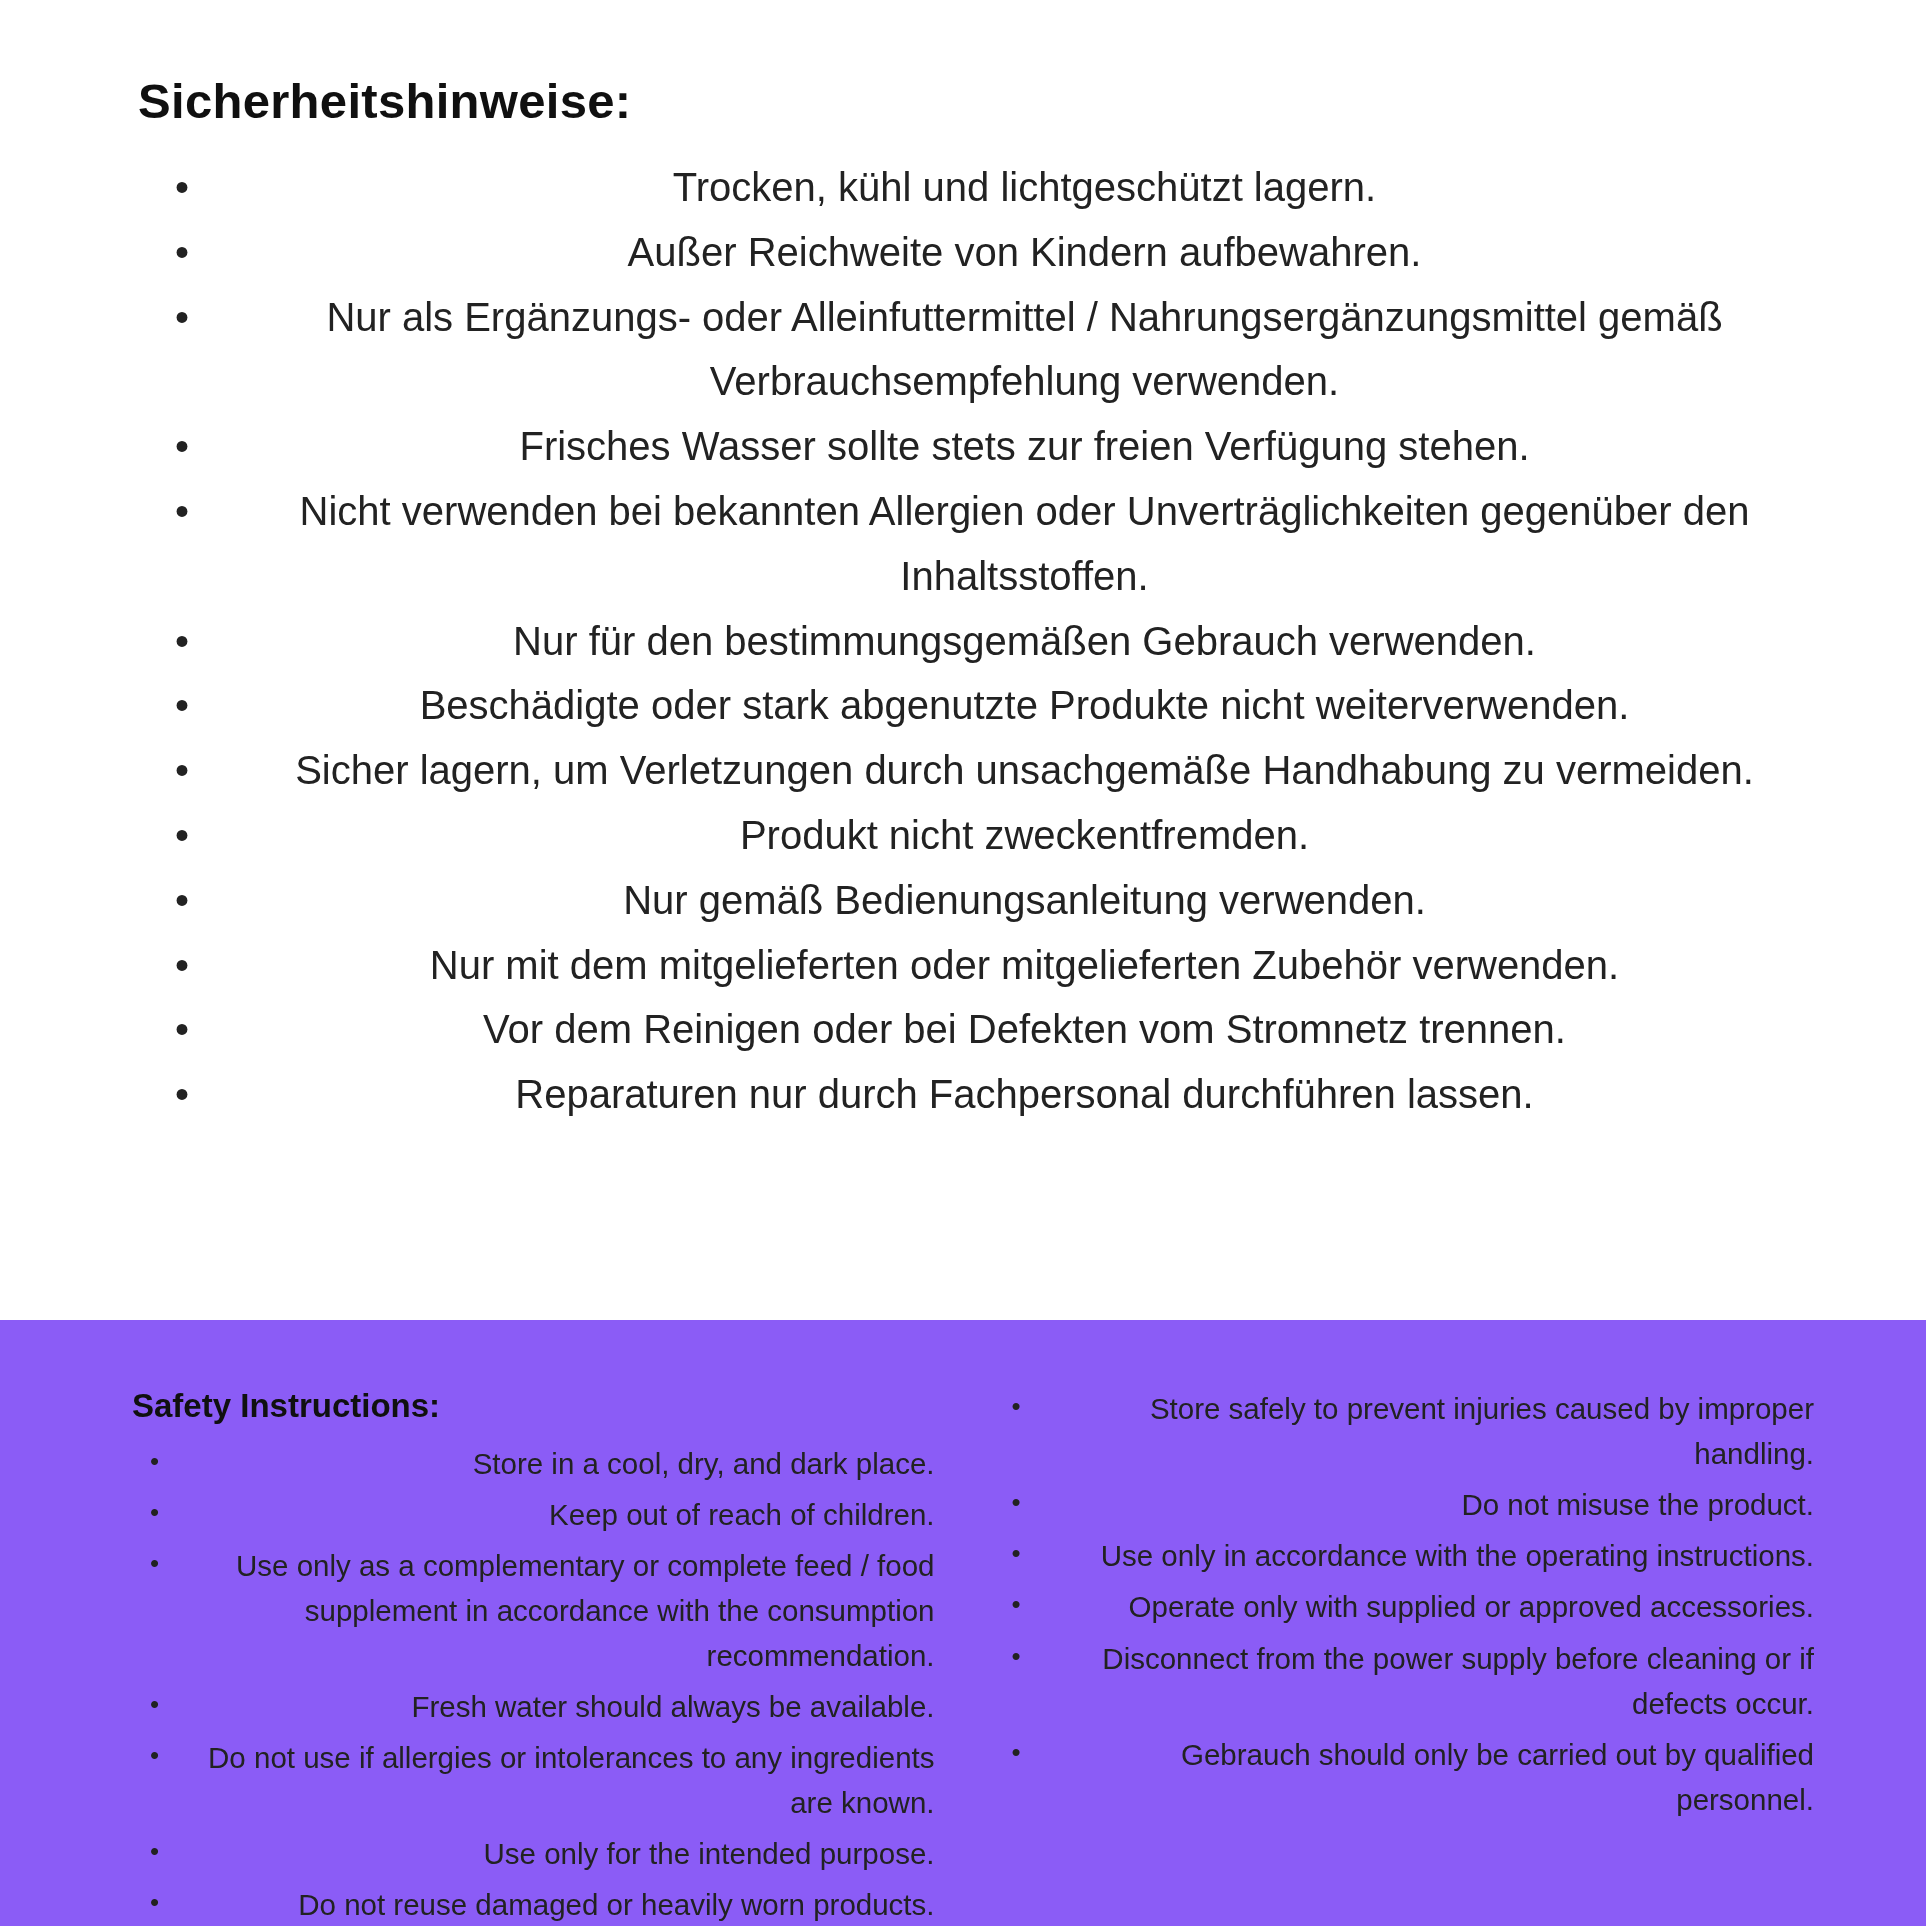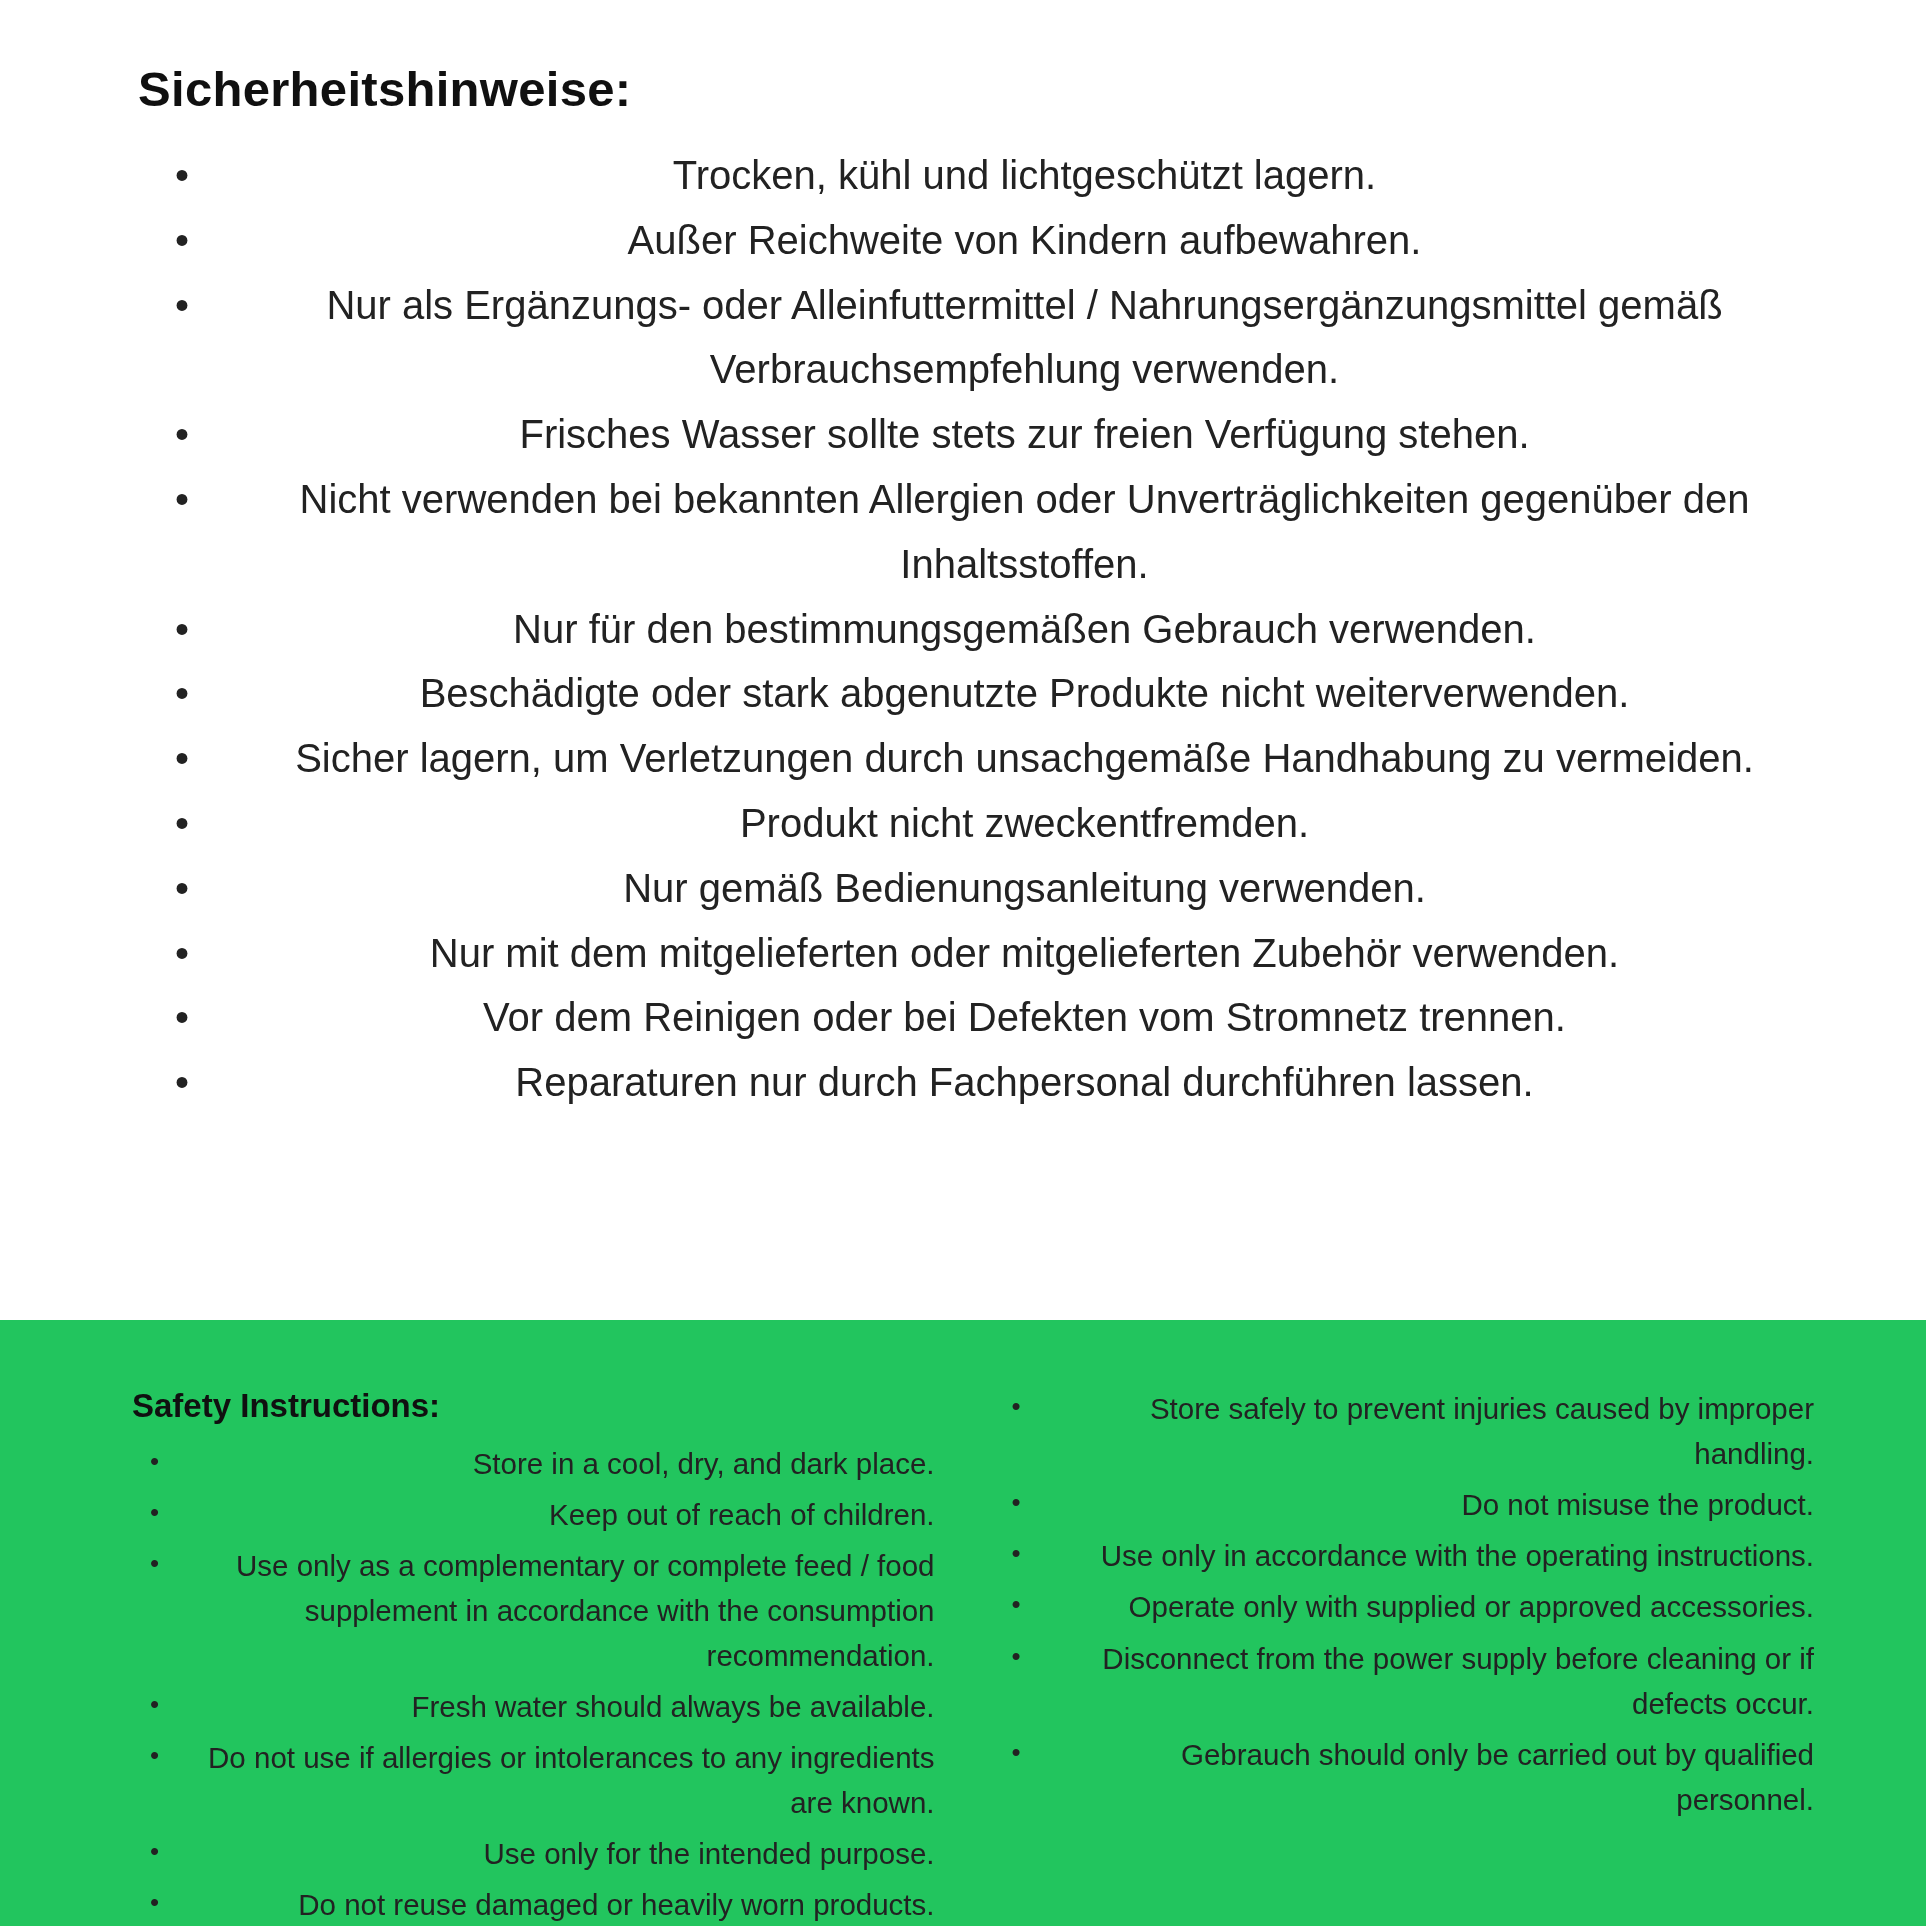--- a/index.html
+++ b/index.html
@@ -15,21 +15,21 @@
     color: #1f1f1f;
     overflow: hidden;
   }
 
   
   .german-section {
     box-sizing: border-box;
     padding: 61px 90px 0 138px;
   }
   .title-de {
-    margin: 0 0 26px 0;
+    margin: 12px 0 26px 0;
     font-size: 49px;
     font-weight: 700;
     color: #101010;
     letter-spacing: 0.3px;
   }
   .list-de {
     list-style: none;
     margin: 0;
     padding: 0 0 0 33px;
     text-align: center;
@@ -48,21 +48,21 @@
     color: #222222;
   }
 
   
   .english-section {
     position: absolute;
     left: 0;
     right: 0;
     top: 1320px;
     bottom: 0;
-    background: #22c55e;
+    background: #8b5cf6;
     box-sizing: border-box;
     padding: 67px 112px 0 132px;
     display: flex;
     gap: 77px;
   }
   .english-col {
     flex: 1 1 0;
     min-width: 0;
   }
   .title-en {

